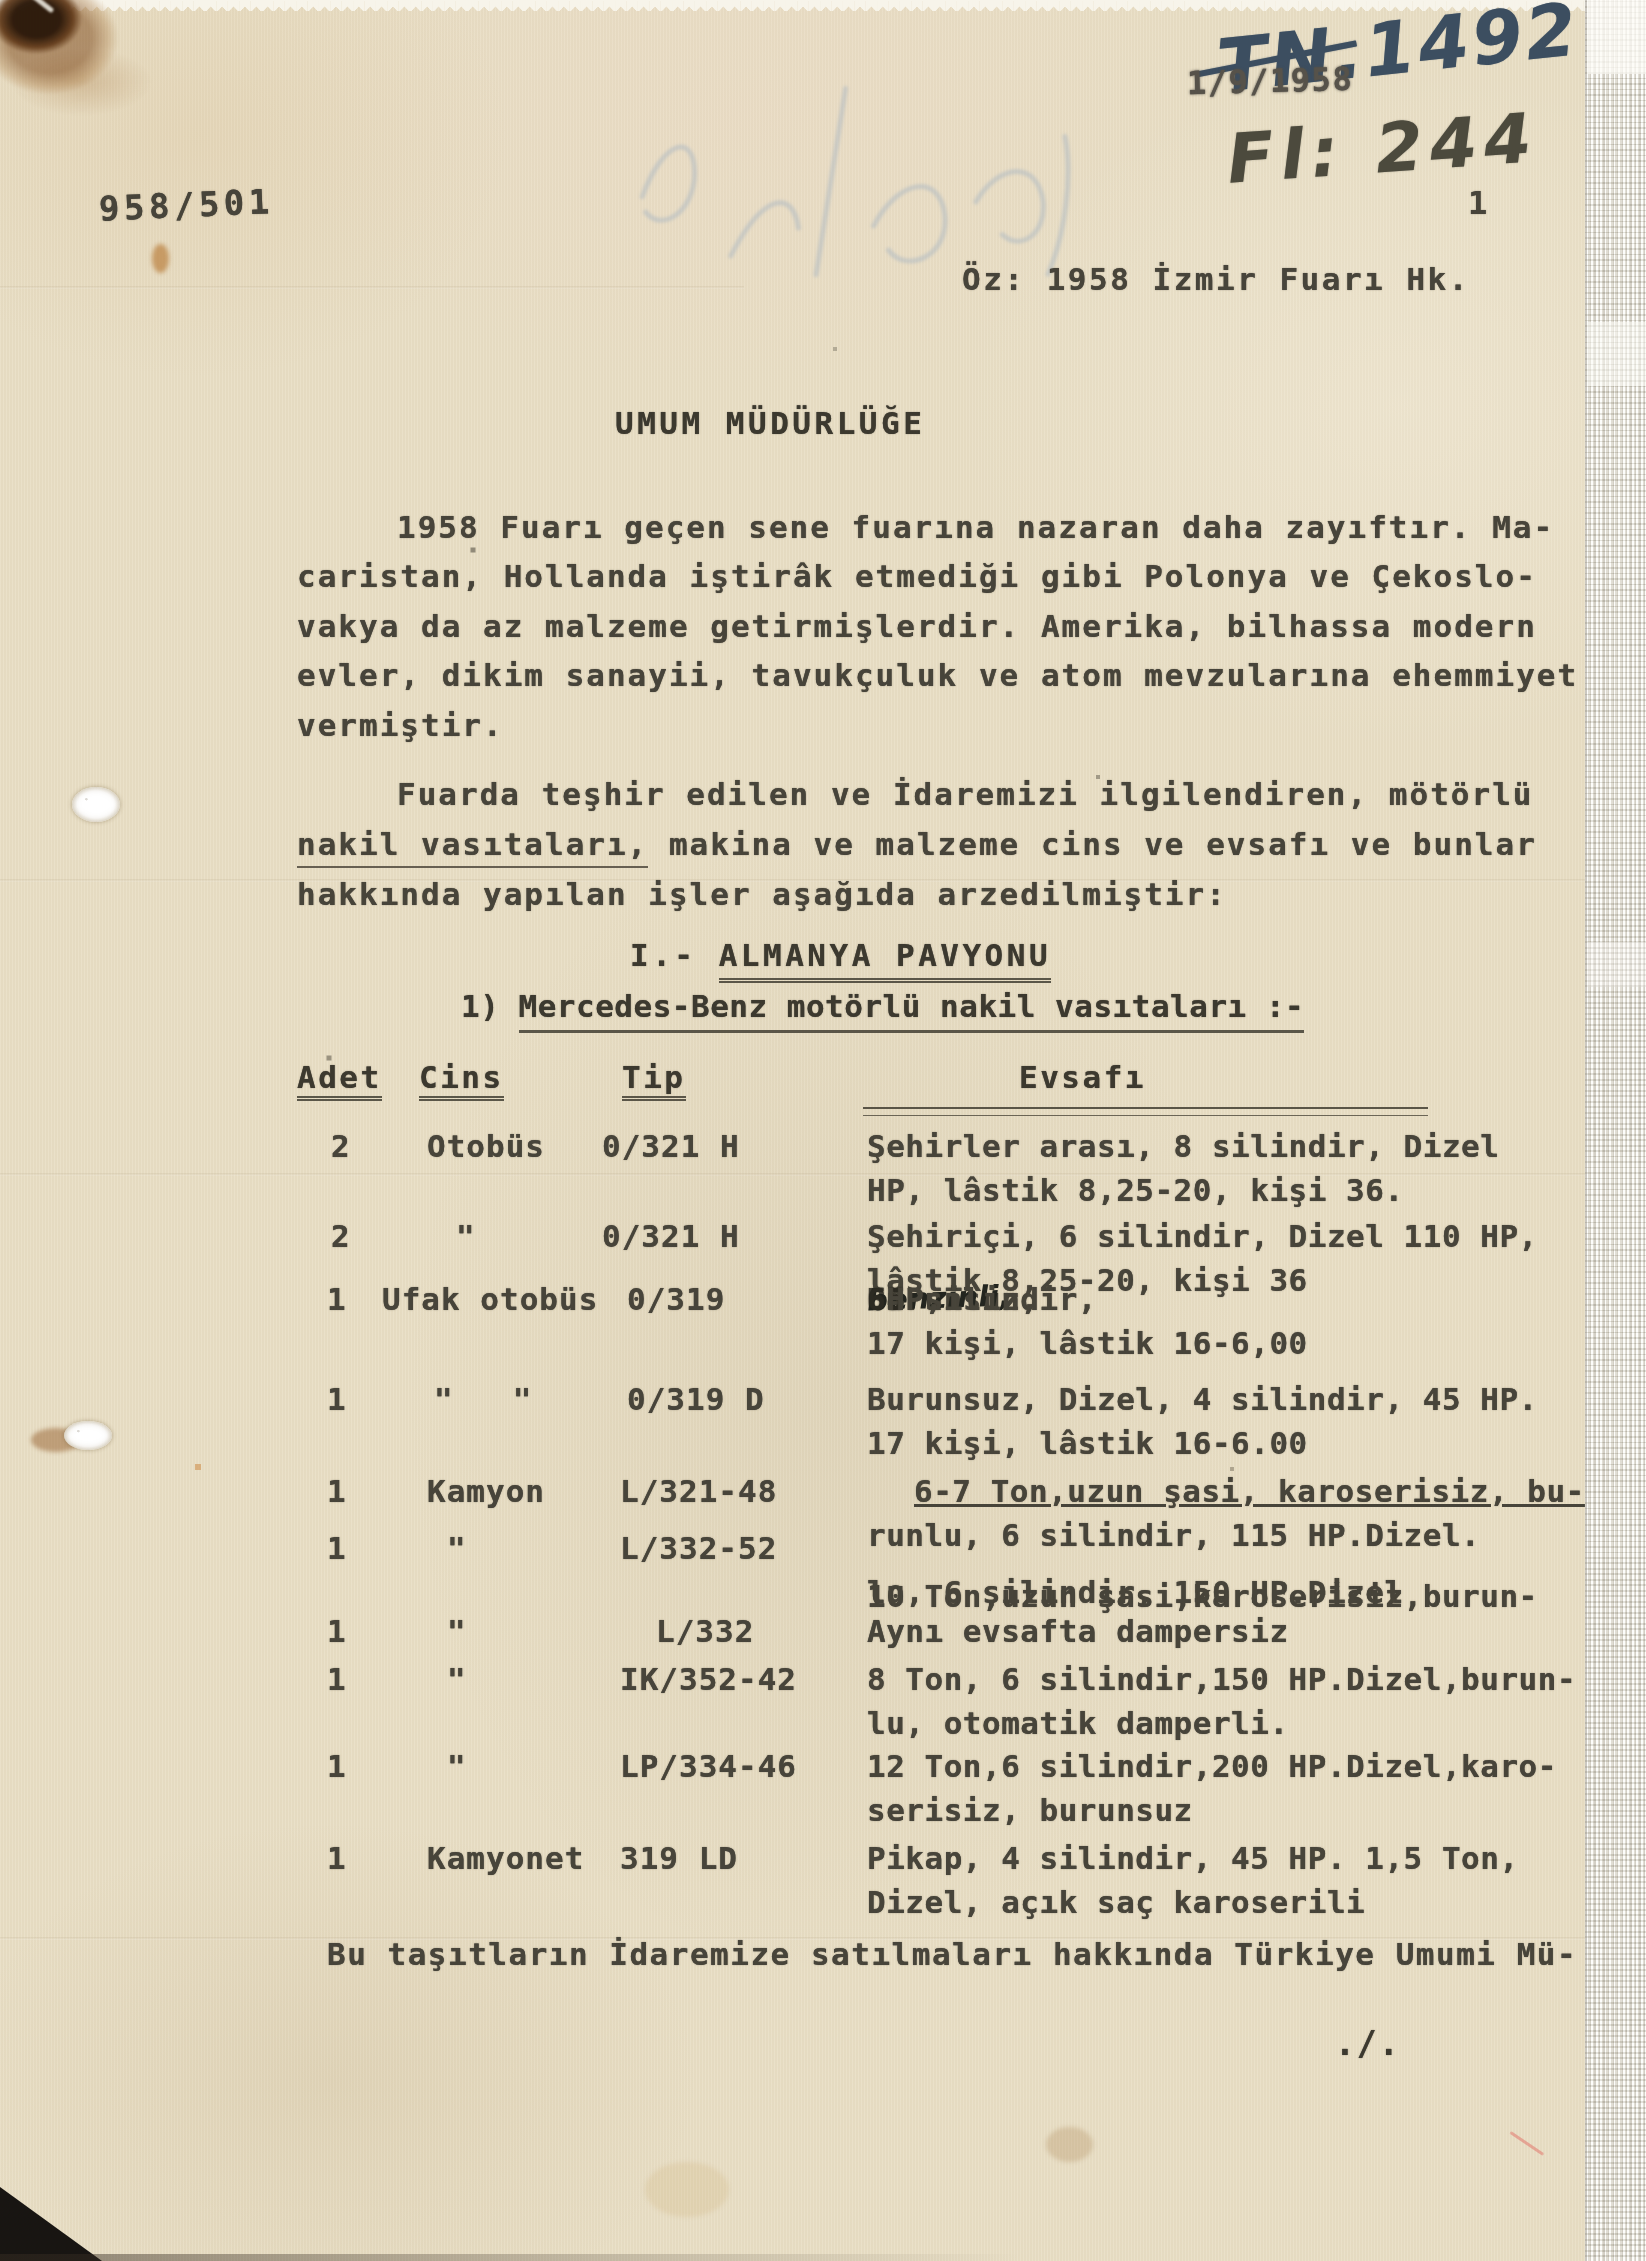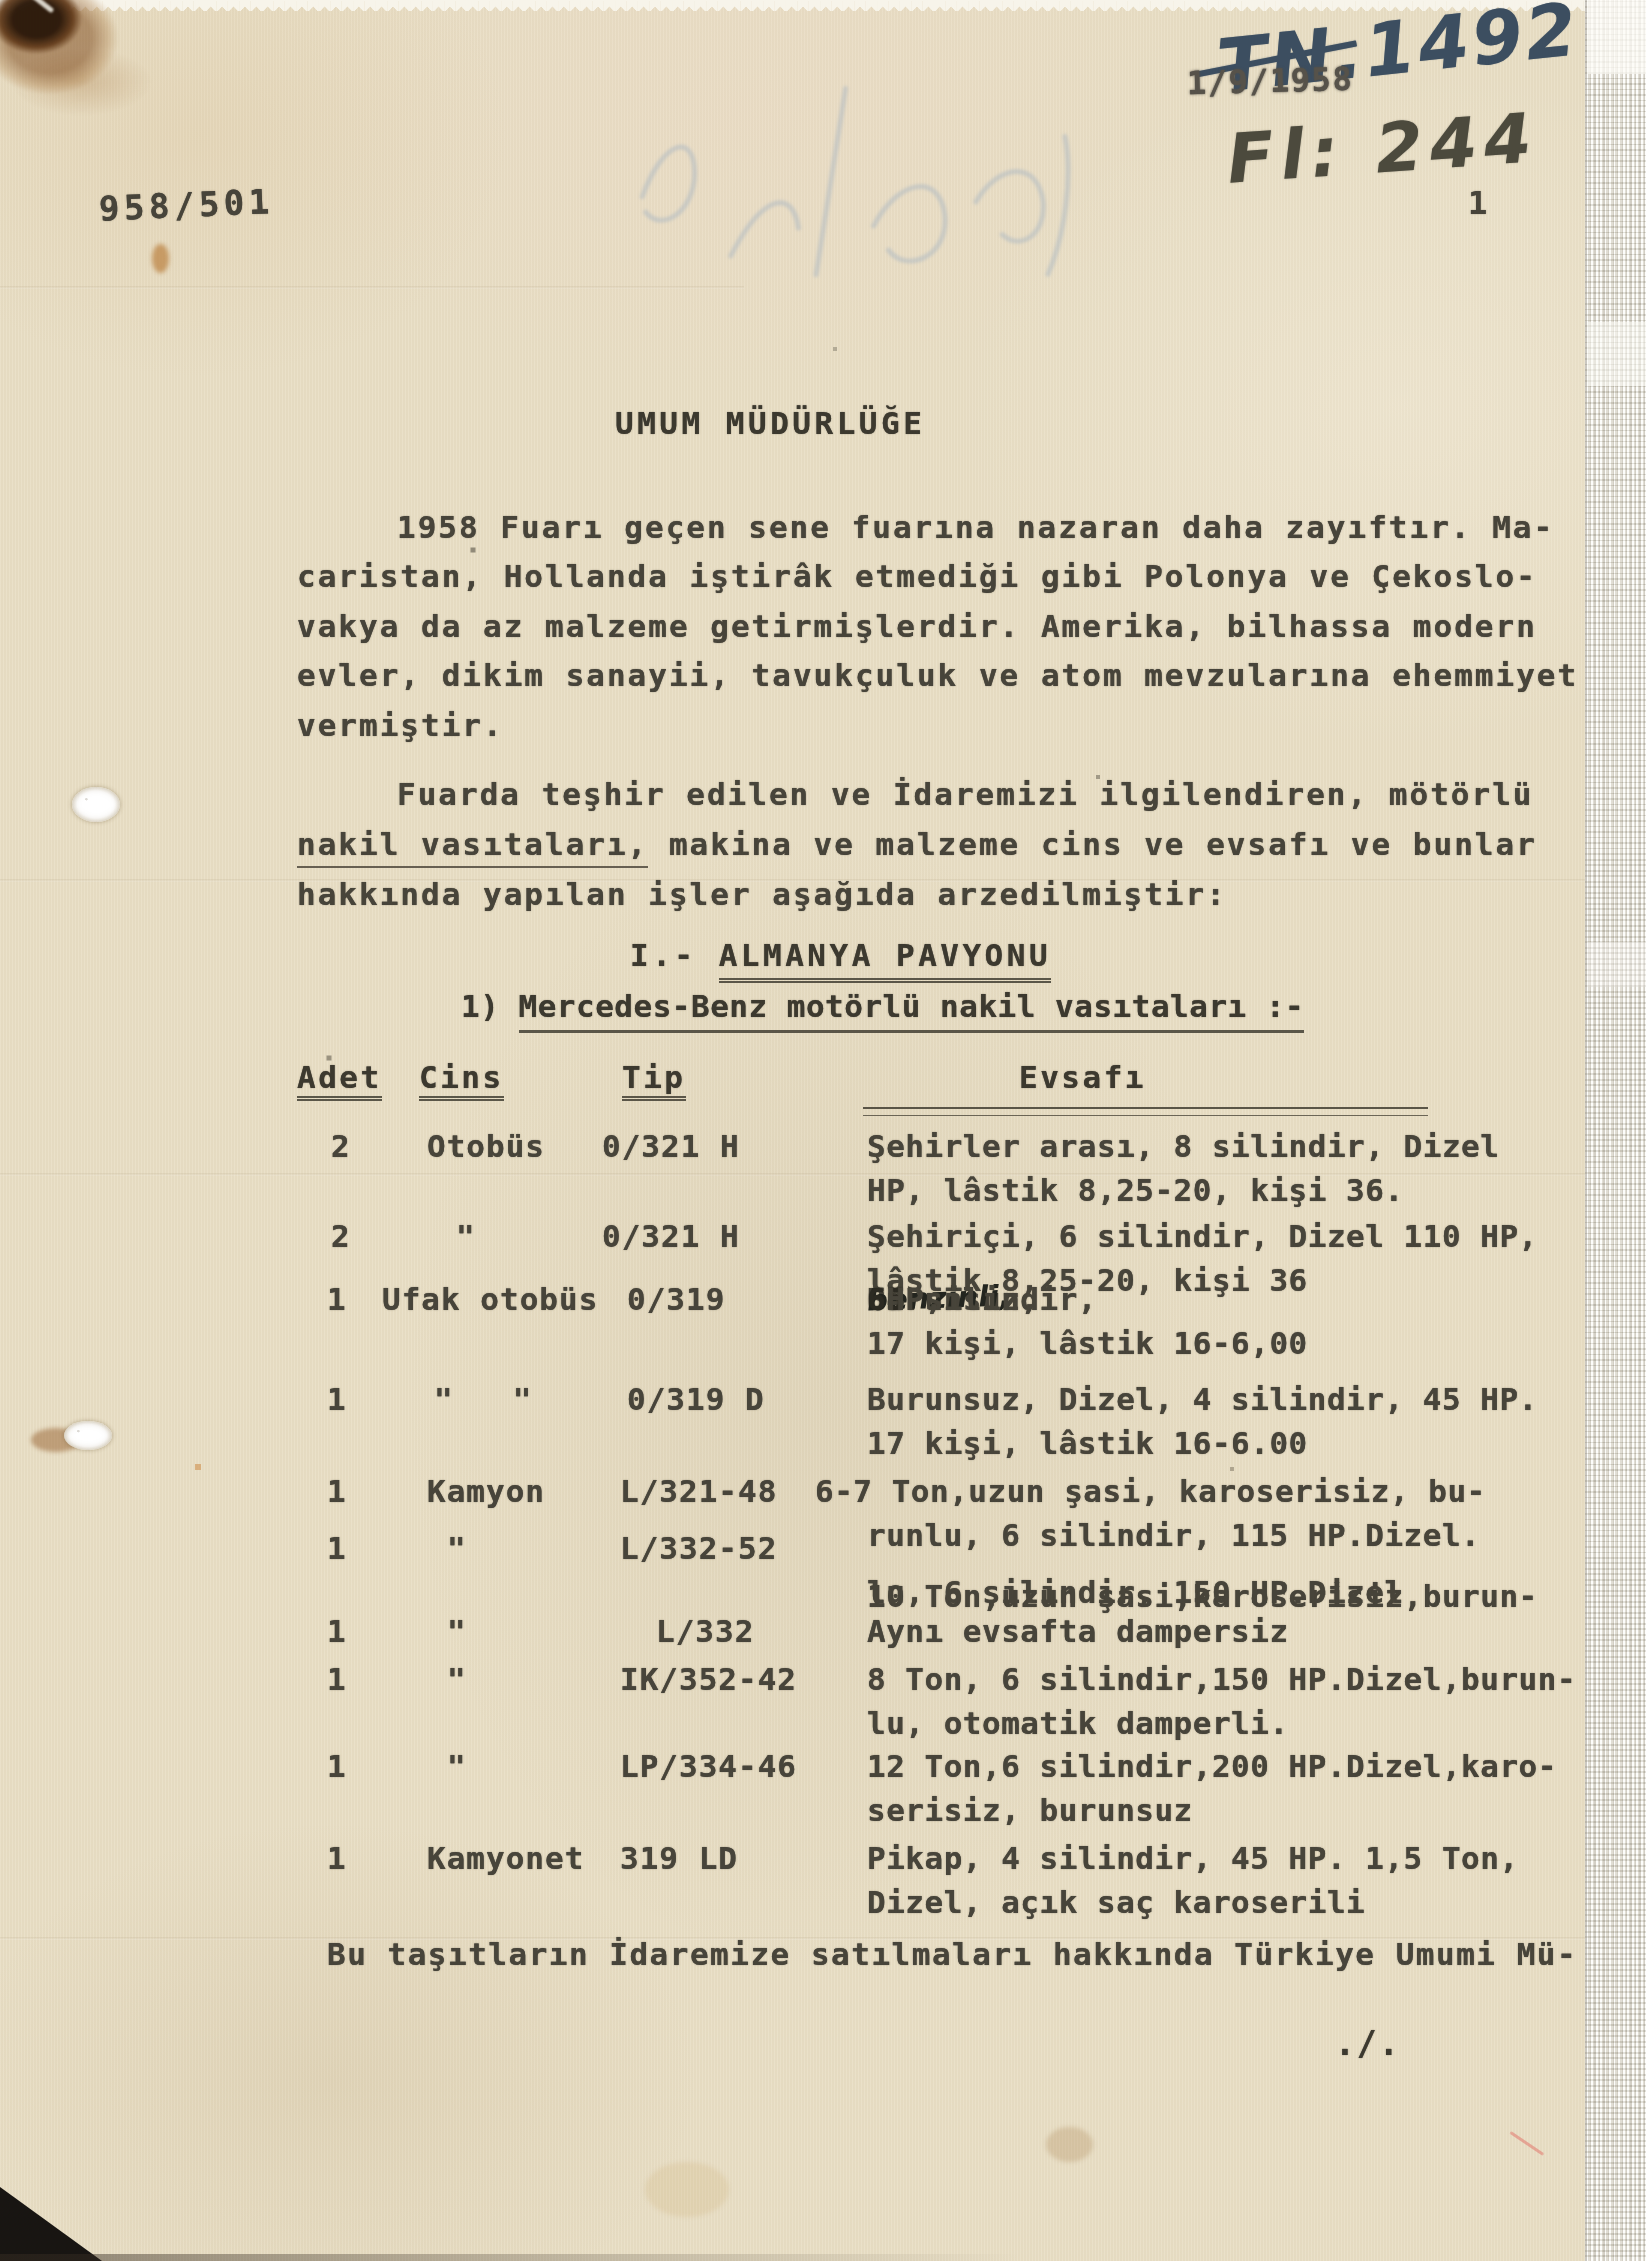--- a/index.html
+++ b/index.html
@@ -140,20 +140,21 @@
   <div class="scratch" style="left:1507px;top:2142px;"></div>
   <div class="corner-fold"></div>
   <div class="bottom-shadow"></div>
 
   <div class="flourish" style="left:1194px;top:56px;"></div>
   <div class="hw hw-ref" style="left:1217px;top:11px;">TN.1492</div>
   <div class="typed stamp" style="left:1187px;top:65px;">1/9/1958</div>
   <div class="hw hw-folio" style="left:1227px;top:115px;">Fl: 244</div>
   <div class="typed" style="left:1468px;top:187px;font-size:32px;">1</div>
   <div class="typed" style="left:99px;top:188px;font-size:34px;letter-spacing:4.5px;transform:rotate(-2.5deg);">958/501</div>
+  <div class="typed" style="left:962px;top:264px;letter-spacing:2.5px;">Öz: 1958 İzmir Fuarı Hk.</div>
 
   <div class="typed dark" style="left:615px;top:408px;letter-spacing:3.5px;">UMUM MÜDÜRLÜĞE</div>
 
   <div class="typed" style="left:397px;top:512px;">1958 Fuarı geçen sene fuarına nazaran daha zayıftır. Ma-</div>
   <div class="typed" style="left:297px;top:561px;">caristan, Hollanda iştirâk etmediği gibi Polonya ve Çekoslo-</div>
   <div class="typed" style="left:297px;top:660px;">evler, dikim sanayii, tavukçuluk ve atom mevzularına ehemmiyet</div>
   <div class="typed" style="left:297px;top:611px;">vakya da az malzeme getirmişlerdir. Amerika, bilhassa modern</div>
   <div class="typed" style="left:297px;top:710px;">vermiştir.</div>
 
   <div class="typed" style="left:397px;top:779px;">Fuarda teşhir edilen ve İdaremizi ilgilendiren, mötörlü</div>
@@ -199,21 +200,21 @@
     <span class="typed tbl" style="left:434px;">"   "</span>
     <span class="typed tbl" style="left:627px;">0/319 D</span>
     <span class="typed ev" style="left:867px;">Burunsuz, Dizel, 4 silindir, 45 HP.</span>
     <span class="typed ev" style="left:867px;top:44px;">17 kişi, lâstik 16-6.00</span>
   </div>
 
   <div class="row" style="top:1476px;">
     <span class="typed tbl" style="left:327px;">1</span>
     <span class="typed tbl" style="left:427px;">Kamyon</span>
     <span class="typed tbl" style="left:620px;">L/321-48</span>
-    <span class="typed ev" style="left:815px;">6-7 Ton,uzun şasi, karoserisiz, bu-</span>
+    <span class="typed ev" style="left:914px;text-decoration:underline;">6-7 Ton,uzun şasi, karoserisiz, bu-</span>
     <span class="typed ev" style="left:867px;top:44px;">runlu, 6 silindir, 115 HP.Dizel.</span>
   </div>
 
   <div class="row" style="top:1533px;">
     <span class="typed tbl" style="left:327px;">1</span>
     <span class="typed tbl" style="left:447px;">"</span>
     <span class="typed tbl" style="left:620px;">L/332-52</span>
     <span class="typed ev" style="left:867px;margin-top:48px;">10 Ton,uzun şasi,karoserisiz,burun-</span>
     <span class="typed ev" style="left:867px;top:44px;">lu, 6 silindir, 150 HP.Dizel</span>
   </div>

